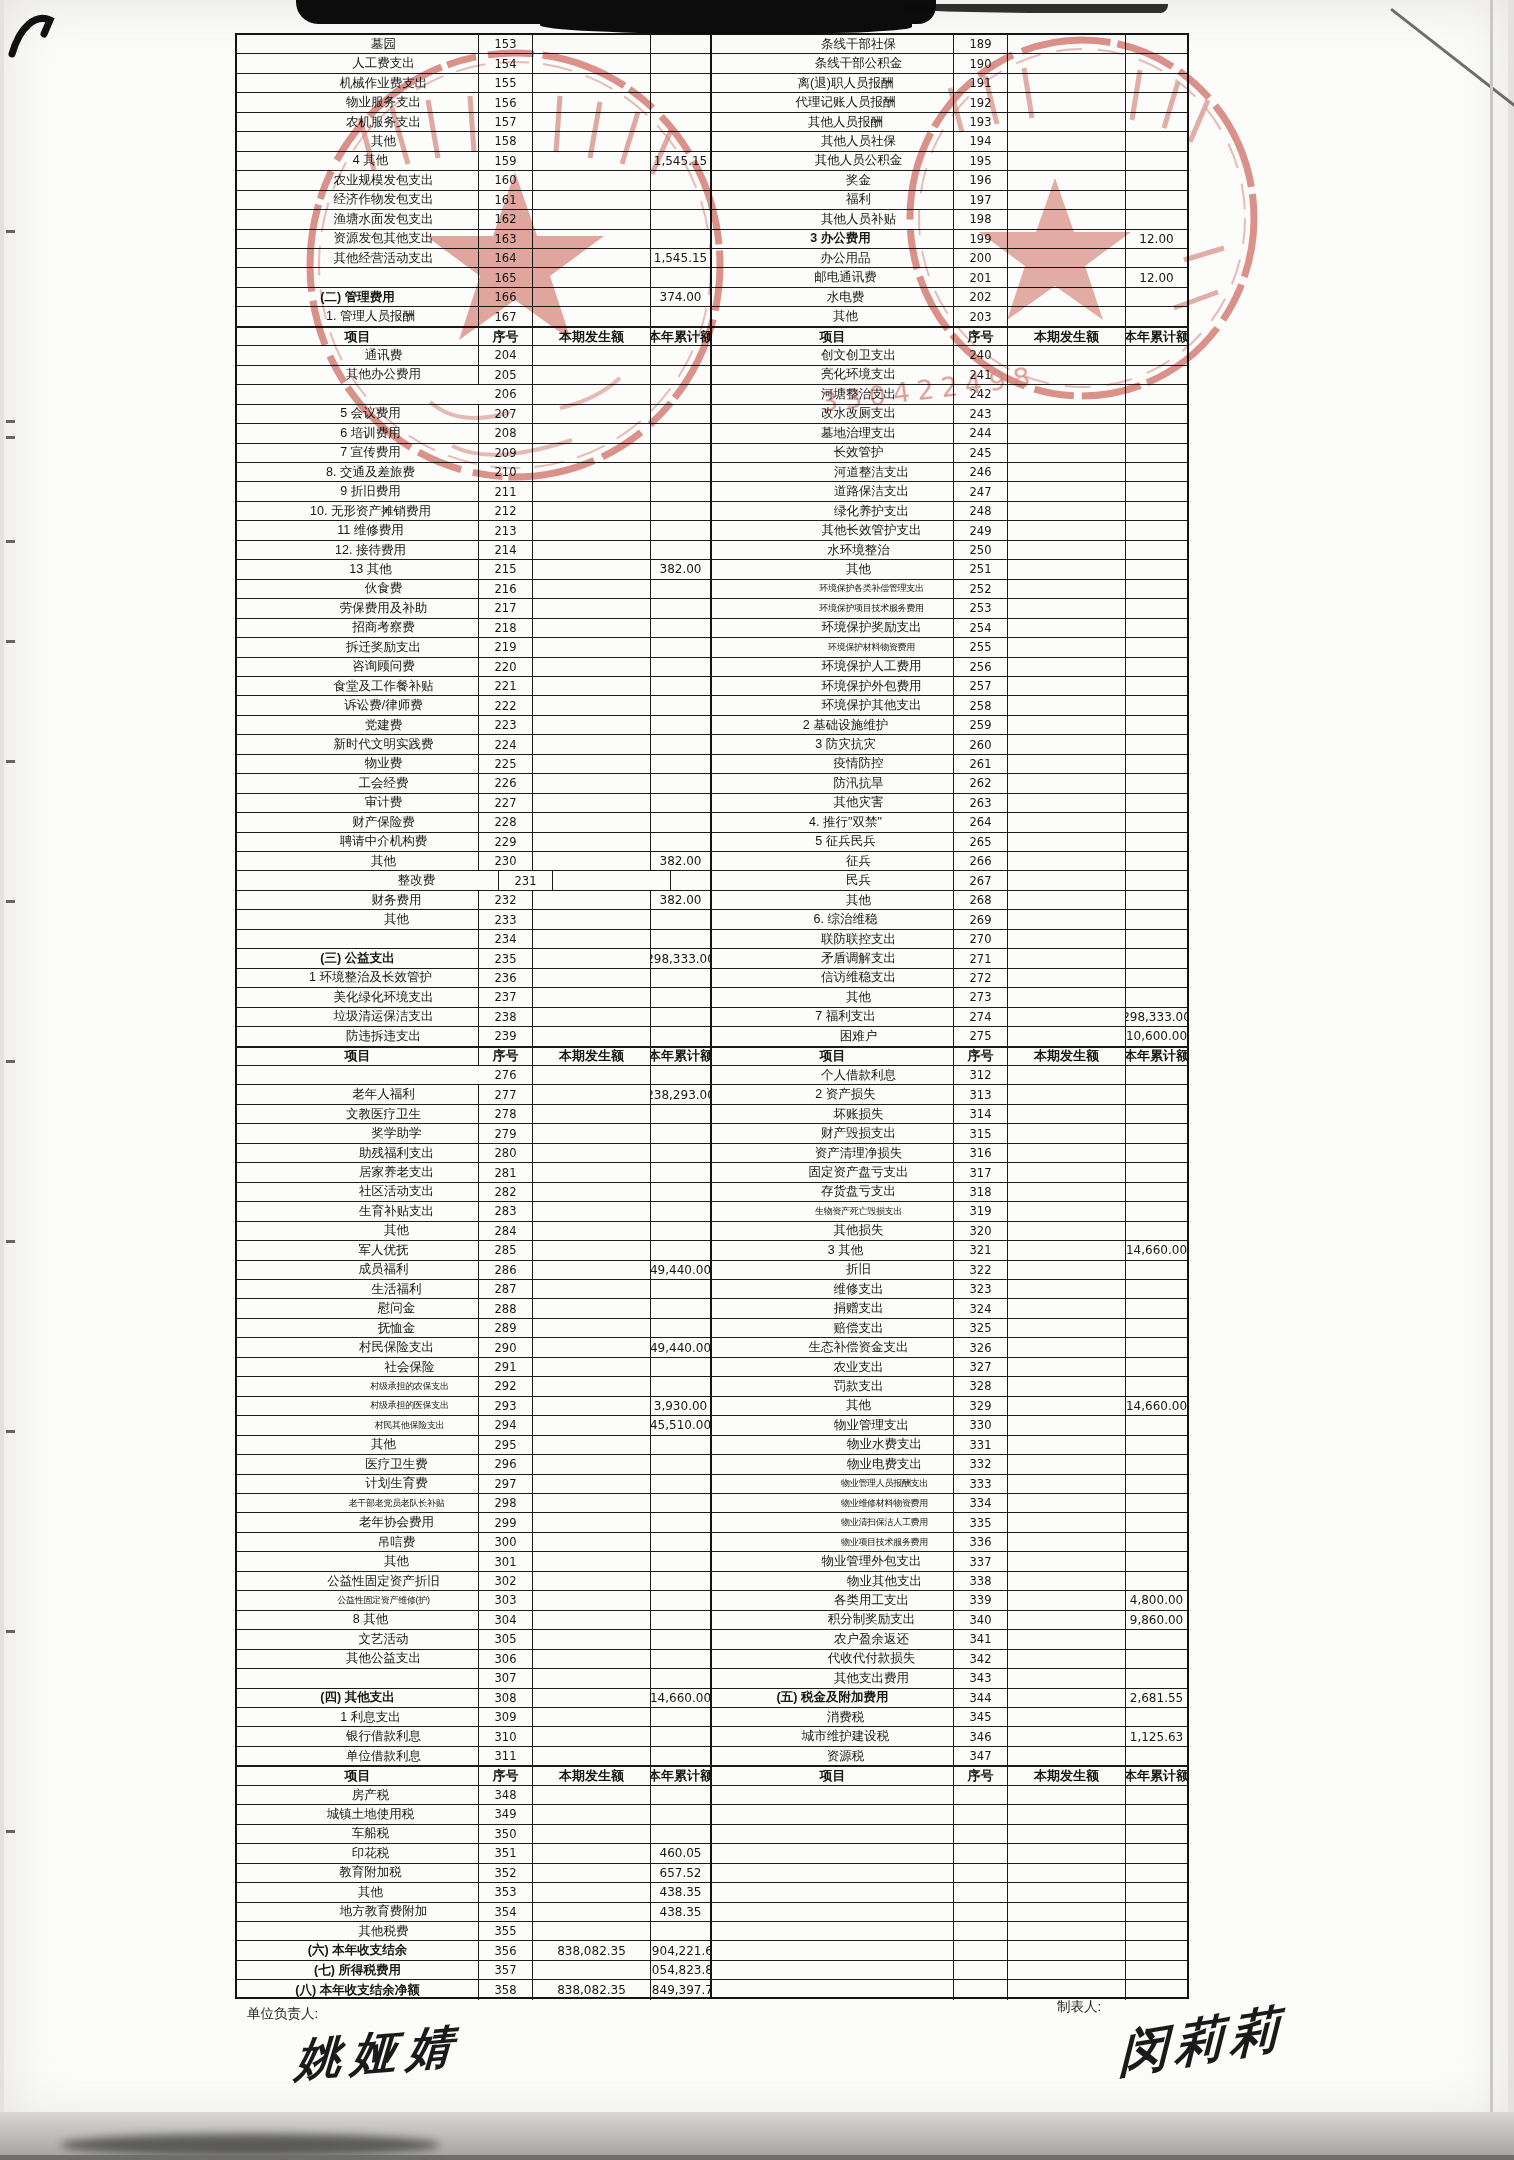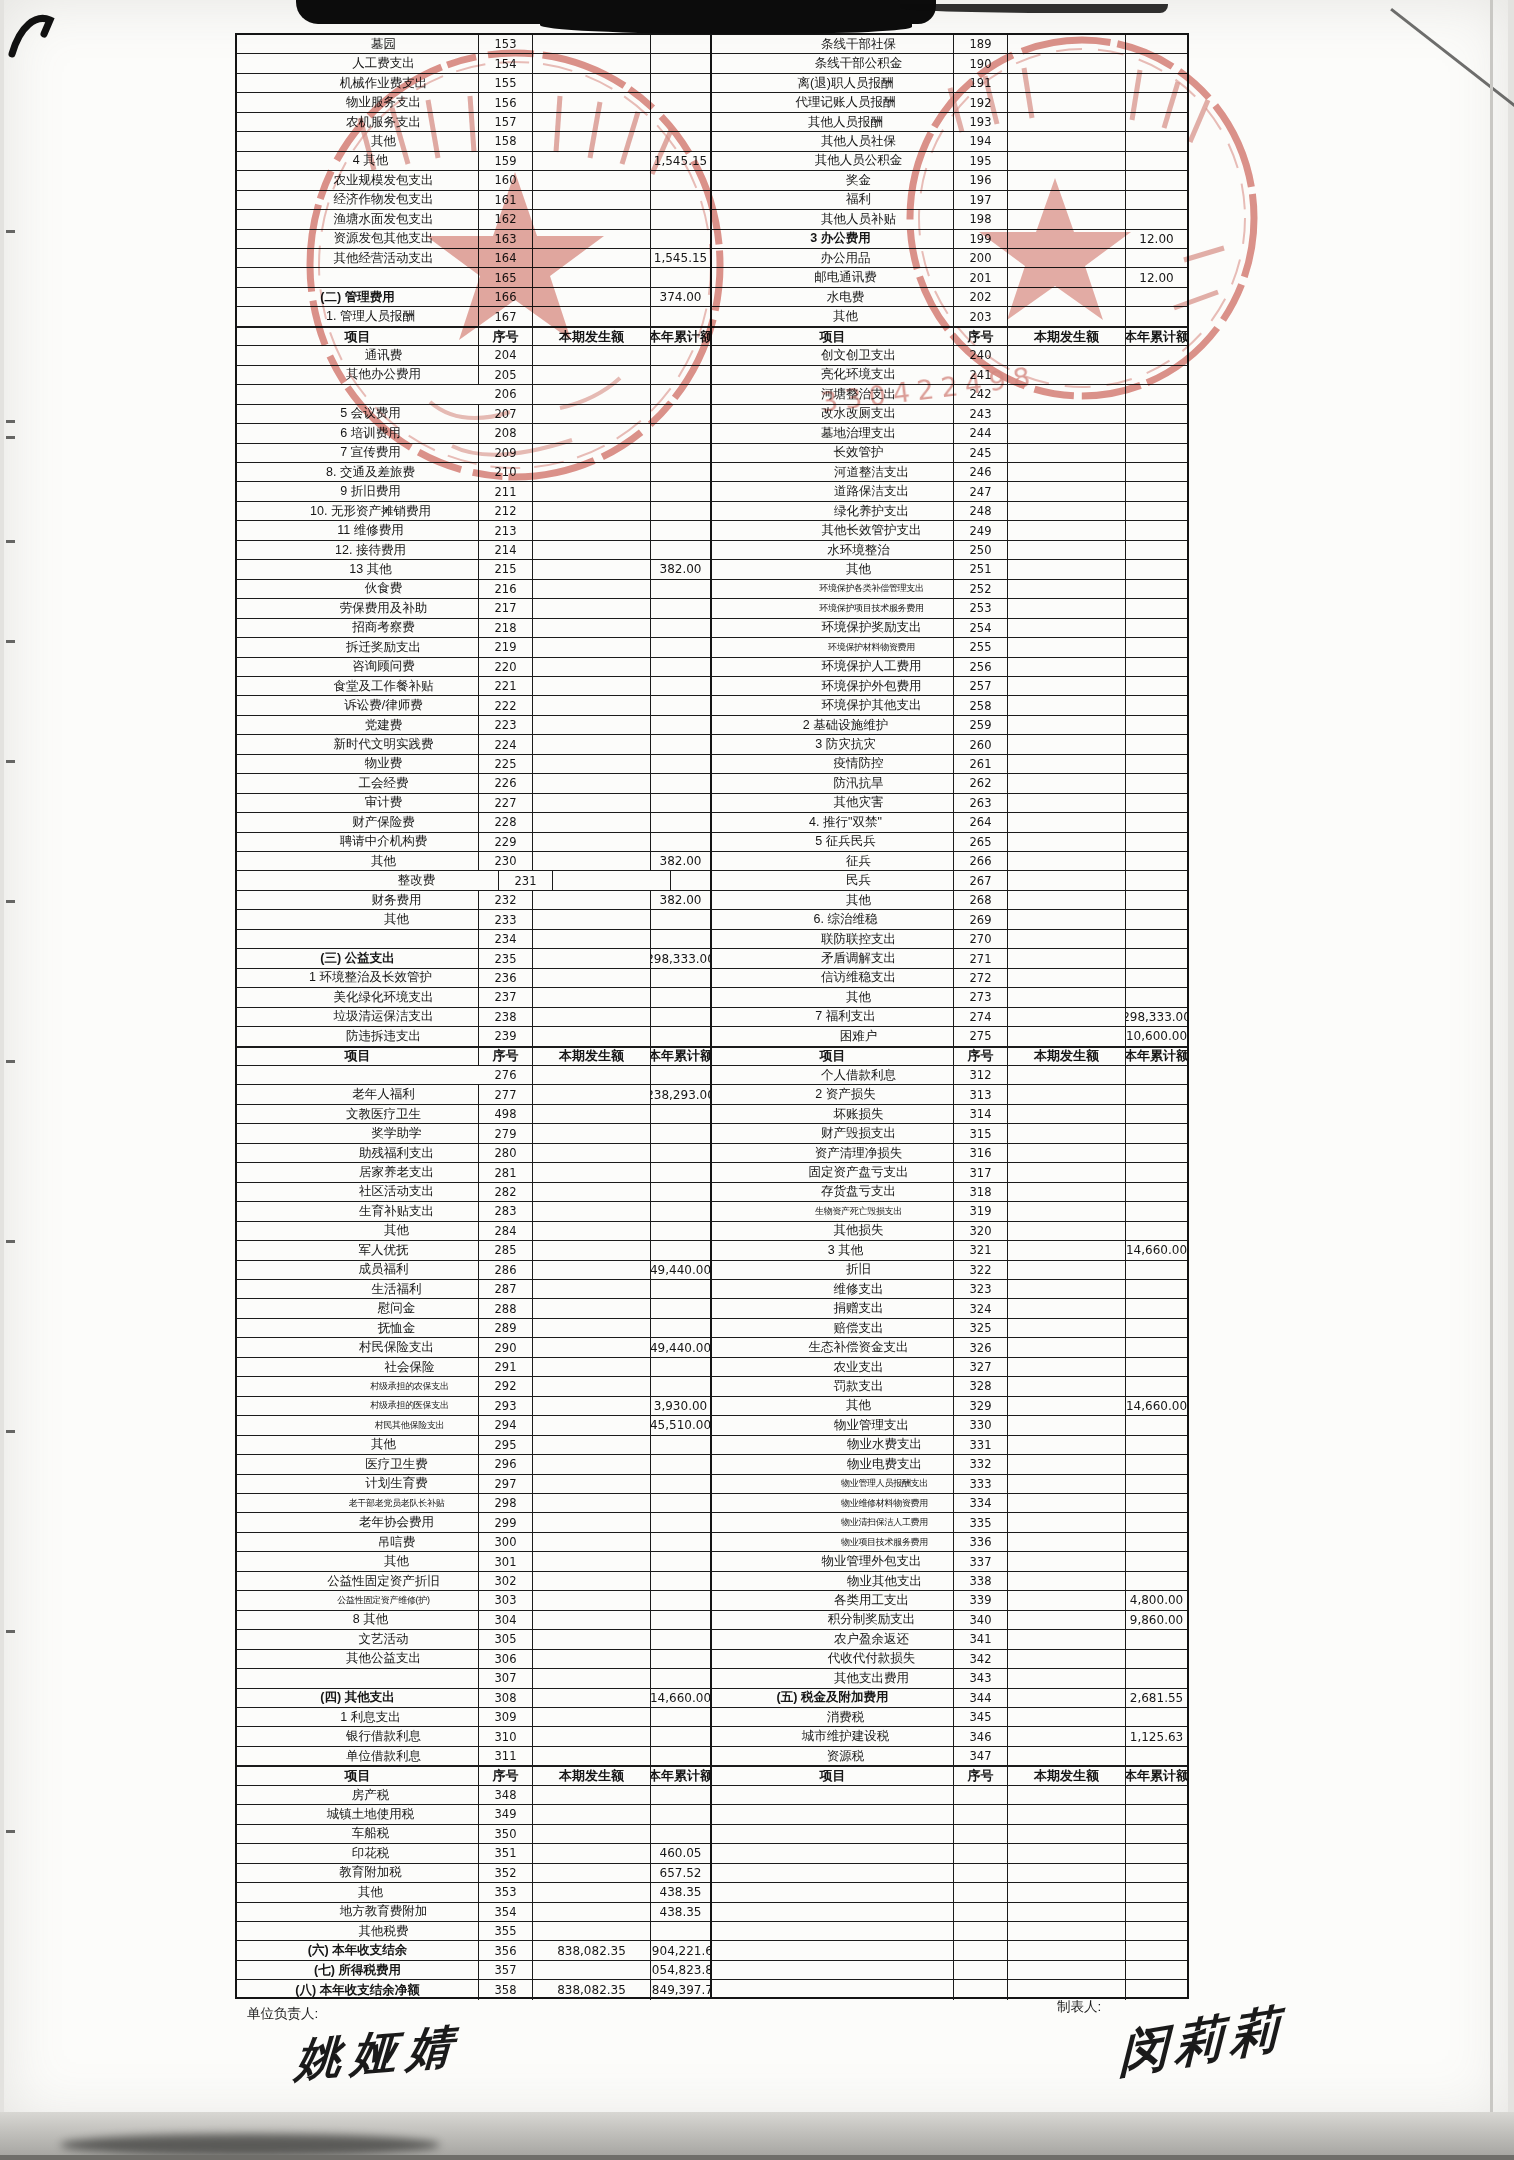--- a/index.html
+++ b/index.html
@@ -375,21 +375,21 @@
           <div class="cell c-ytd"></div>
         </div>
         <div class="trow">
           <div class="cell c-item" style="padding-left: 52px;">老年人福利</div>
           <div class="cell c-no">277</div>
           <div class="cell c-cur"></div>
           <div class="cell c-ytd">238,293.00</div>
         </div>
         <div class="trow">
           <div class="cell c-item" style="padding-left: 52px;">文教医疗卫生</div>
-          <div class="cell c-no">498</div>
+          <div class="cell c-no">278</div>
           <div class="cell c-cur"></div>
           <div class="cell c-ytd"></div>
         </div>
         <div class="trow">
           <div class="cell c-item" style="padding-left: 78px;">奖学助学</div>
           <div class="cell c-no">279</div>
           <div class="cell c-cur"></div>
           <div class="cell c-ytd"></div>
         </div>
         <div class="trow">

